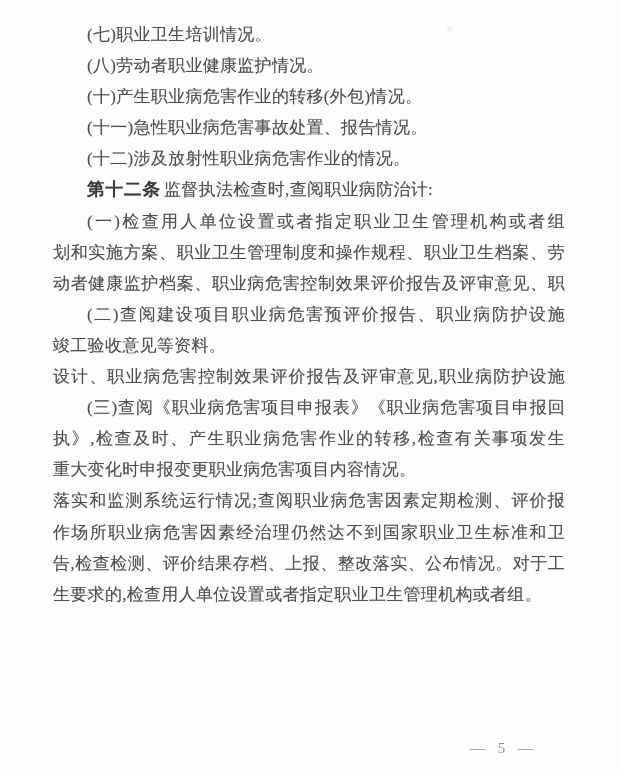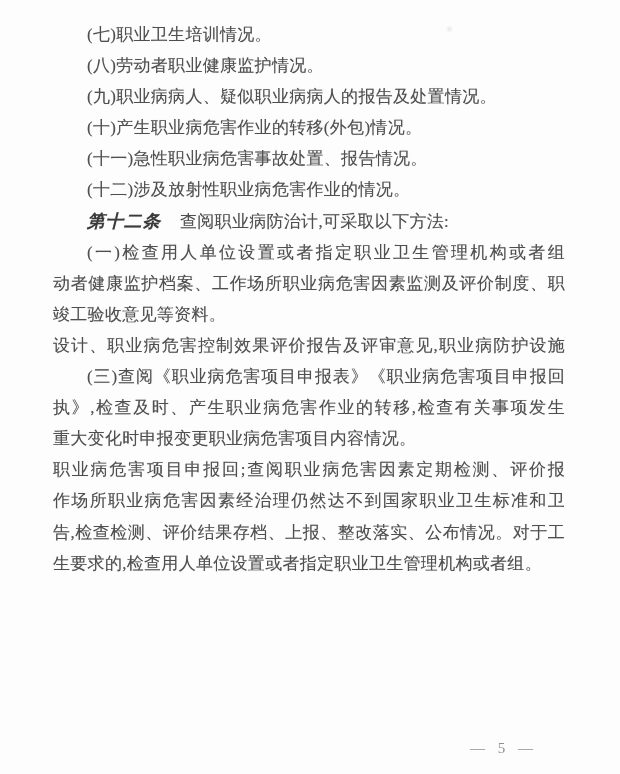--- a/index.html
+++ b/index.html
@@ -39,23 +39,22 @@
     text-align-last: left;
   }
   .ln.ind {
     text-indent: 34px;
   }
   .article-label {
     font-family: "Liberation Sans", "DejaVu Sans", sans-serif;
     font-weight: 700;
     font-size: 17.5px;
     color: #3a3a3a;
-    margin-right: 19px;
+    margin-right: 3px;
     letter-spacing: 1px;
-    font-style: italic;
   }
   .page-number {
     position: absolute;
     left: 470px;
     top: 740px;
     width: 80px;
     font-size: 15px;
     color: #8f8f8f;
     letter-spacing: 2px;
     word-spacing: 5px;
@@ -75,39 +74,40 @@
 </style>
 </head>
 <body>
 
 <div class="page">
   <div class="smudge"></div>
 
   <div class="text-block">
     <div class="ln ind end">(七)职业卫生培训情况。</div>
     <div class="ln ind end">(八)劳动者职业健康监护情况。</div>
-    <div class="ln ind end">(九)职业病病人、疑似职业病病人的报告及处置情况。</div>
     <div class="ln ind end">(十)产生职业病危害作业的转移(外包)情况。</div>
     <div class="ln ind end">(十一)急性职业病危害事故处置、报告情况。</div>
     <div class="ln ind end">(十二)涉及放射性职业病危害作业的情况。</div>
 
     <div class="ln ind end">
-      <span class="article-label">第十二条</span><span>查阅职业病防治计,可采取以下方法:</span>
+      <span class="article-label">第十二条</span><span>监督执法检查时,查阅职业病防治计:</span>
     </div>
 
     <div class="ln ind">(一)检查用人单位设置或者指定职业卫生管理机构或者组</div>
-    <div class="ln">动者健康监护档案、工作场所职业病危害因素监测及评价制度、职</div>
+    <div class="ln">划和实施方案、职业卫生管理制度和操作规程、职业卫生档案、劳</div>
+    <div class="ln">动者健康监护档案、职业病危害控制效果评价报告及评审意见、职</div>
 
+    <div class="ln ind">(二)查阅建设项目职业病危害预评价报告、职业病防护设施</div>
     <div class="ln end">竣工验收意见等资料。</div>
     <div class="ln">设计、职业病危害控制效果评价报告及评审意见,职业病防护设施</div>
 
     <div class="ln ind">(三)查阅《职业病危害项目申报表》《职业病危害项目申报回</div>
     <div class="ln">执》,检查及时、产生职业病危害作业的转移,检查有关事项发生</div>
     <div class="ln end">重大变化时申报变更职业病危害项目内容情况。</div>
 
-    <div class="ln">职业病危害项目申报回;查阅职业病危害因素定期检测、评价报</div>
+    <div class="ln">落实和监测系统运行情况;查阅职业病危害因素定期检测、评价报</div>
     <div class="ln">作场所职业病危害因素经治理仍然达不到国家职业卫生标准和卫</div>
     <div class="ln">告,检查检测、评价结果存档、上报、整改落实、公布情况。对于工</div>
     <div class="ln end">生要求的,检查用人单位设置或者指定职业卫生管理机构或者组。</div>
   </div>
 
   <div class="page-number">— 5 —</div>
 </div>
 
 </body></html>

